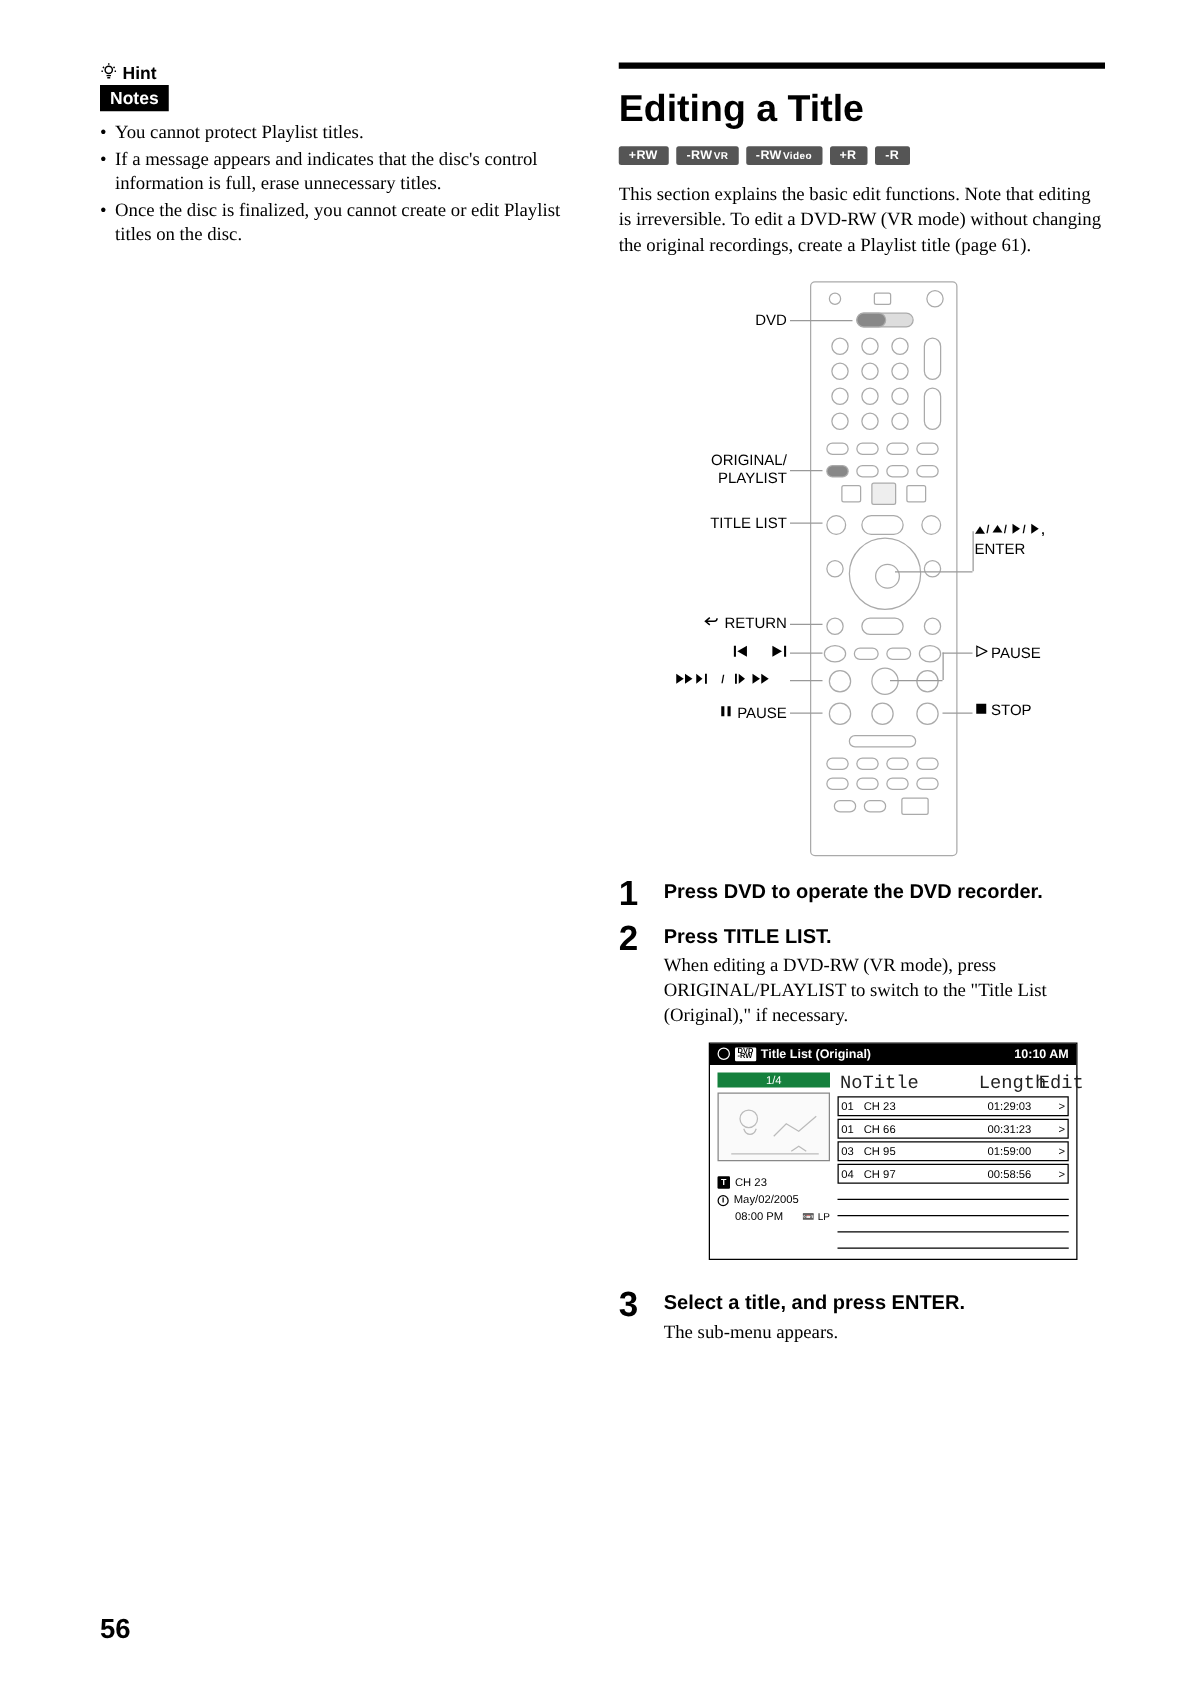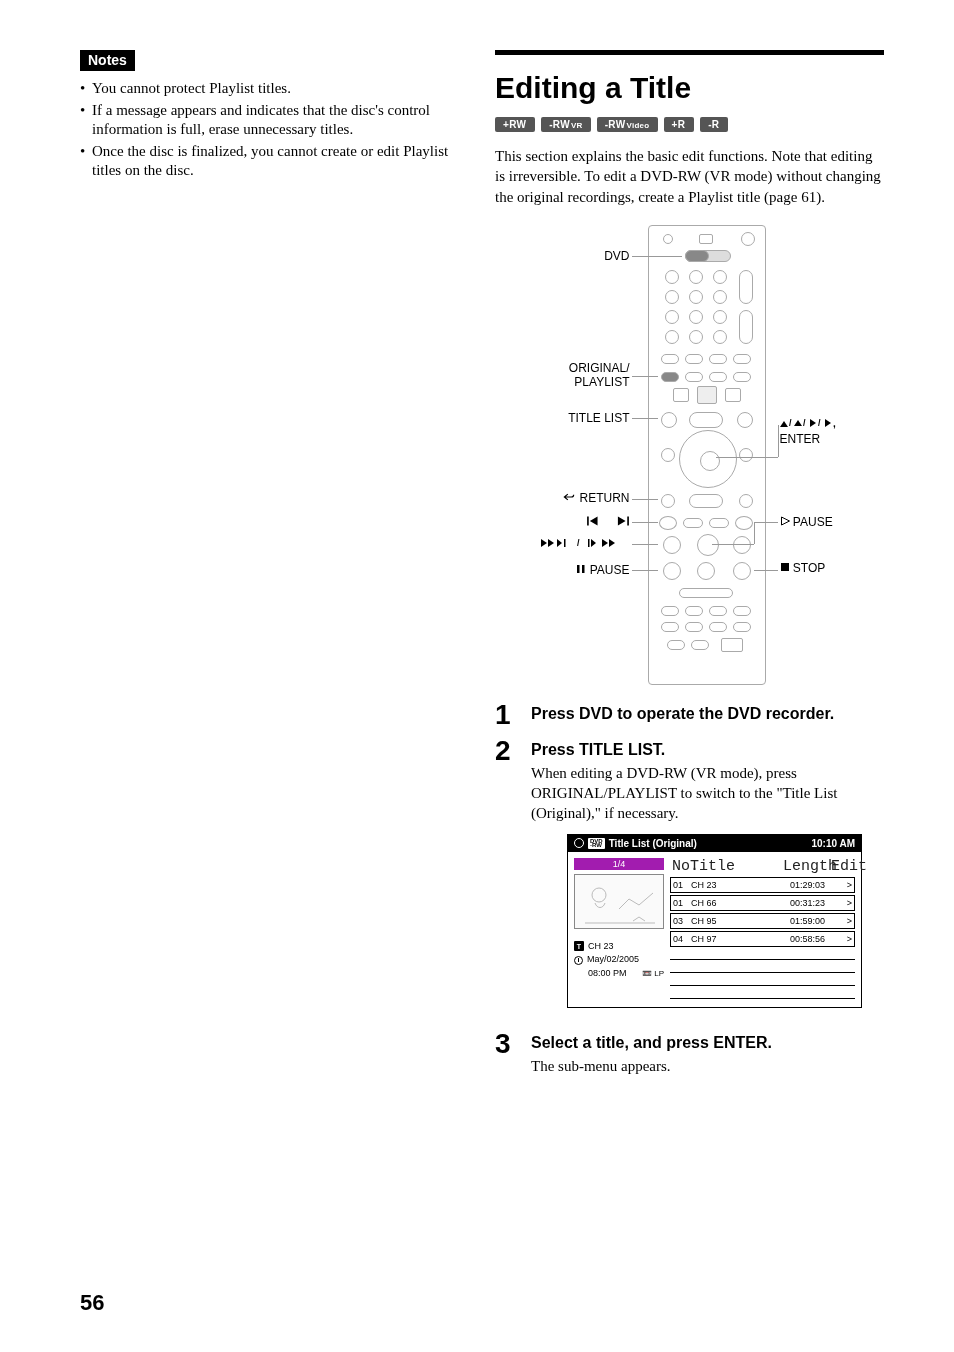--- a/index.html
+++ b/index.html
@@ -98,21 +98,21 @@
   .tl-shot {
     width: 295px; border:1px solid #000; margin: 10px 0 14px 36px;
     font-family: Arial, Helvetica, sans-serif; font-size: 9px; color:#000;
   }
   .tl-header { background:#000; color:#fff; display:flex; align-items:center; justify-content:space-between; padding:3px 6px; font-weight:bold; font-size:10px; }
   .tl-header .rec { display:flex; align-items:center; gap:4px; }
   .tl-rec-dot { width:10px; height:10px; border:1.5px solid #fff; border-radius:50%; }
   .tl-disc-badge { display:flex; flex-direction:column; line-height:0.75; font-size:6px; font-weight:bold; background:#fff; color:#000; padding:1px 2px; border-radius:1px; }
   .tl-body { display:flex; padding:6px; gap:6px; }
   .tl-left { width:90px; }
-  .tl-count { background:#a21caf; color:#fff; text-align:center; font-size:9px; padding:1px 0; margin-bottom:4px; }
+  .tl-count { background:#15803d; color:#fff; text-align:center; font-size:9px; padding:1px 0; margin-bottom:4px; }
   .tl-thumb { height:55px; border:1px solid #888; position:relative; background:#fafafa; margin-bottom:12px; }
   .tl-right { flex:1; }
   .tl-cols { display:flex; font-size:15px; color:#222; padding:0 2px 2px;font-family:Liberation Mono, monospace; }
   .tl-cols .c-no{ width:18px; } .tl-cols .c-title{ flex:1; } .tl-cols .c-len{ width:48px; text-align:right; } .tl-cols .c-edit{ width:22px; }
   .tl-row { display:flex; border:1px solid #000; padding:2px; margin-bottom:2px; font-size:9px; }
   .tl-row .c-no{ width:18px; } .tl-row .c-title{ flex:1; } .tl-row .c-len{ width:48px; text-align:left; } .tl-row .c-edit{ width:14px; text-align:right; }
   .tl-blank { border-bottom:1px solid #000; height:11px; margin-bottom:2px; }
   .tl-meta { font-size:9px; line-height:1.3; padding-left:0; display:flex; flex-direction:column; gap:2px;}
   .tl-meta-row{ display:flex; align-items:center; gap:4px; }
   .t-icon { display:inline-flex; width:10px; height:10px; background:#000; color:#fff; font-size:7px; align-items:center; justify-content:center; font-weight:bold; border-radius:1px;}
@@ -124,20 +124,30 @@
     position:absolute; left:80px; bottom:36px;
     font-family: Arial, Helvetica, sans-serif; font-weight:bold; font-size:22px;
   }
 </style>
 </head>
 <body>
 
 <div class="columns">
 
   <div class="col-left">
+    <div class="hint-heading">
+      <span class="bulb">
+        <svg width="14" height="14" viewBox="0 0 24 24" fill="none" stroke="#000" stroke-width="2">
+          <circle cx="12" cy="10" r="5"></circle>
+            <path d="M9 18h6M10 21h4"></path>
+          <path d="M12 1v2M4 6l1.5 1.5M20 6l-1.5 1.5M2 12h2M20 12h2"></path>
+        </svg>
+      </span>
+      <span>Hint</span>
+    </div>
 
     <div class="notes-badge">Notes</div>
     <ul class="notes-list">
       <li>You cannot protect Playlist titles.</li>
       <li>If a message appears and indicates that the disc's control information is full, erase unnecessary titles.</li>
       <li>Once the disc is finalized, you cannot create or edit Playlist titles on the disc.</li>
     </ul>
   </div>
 
   <div class="col-right">

